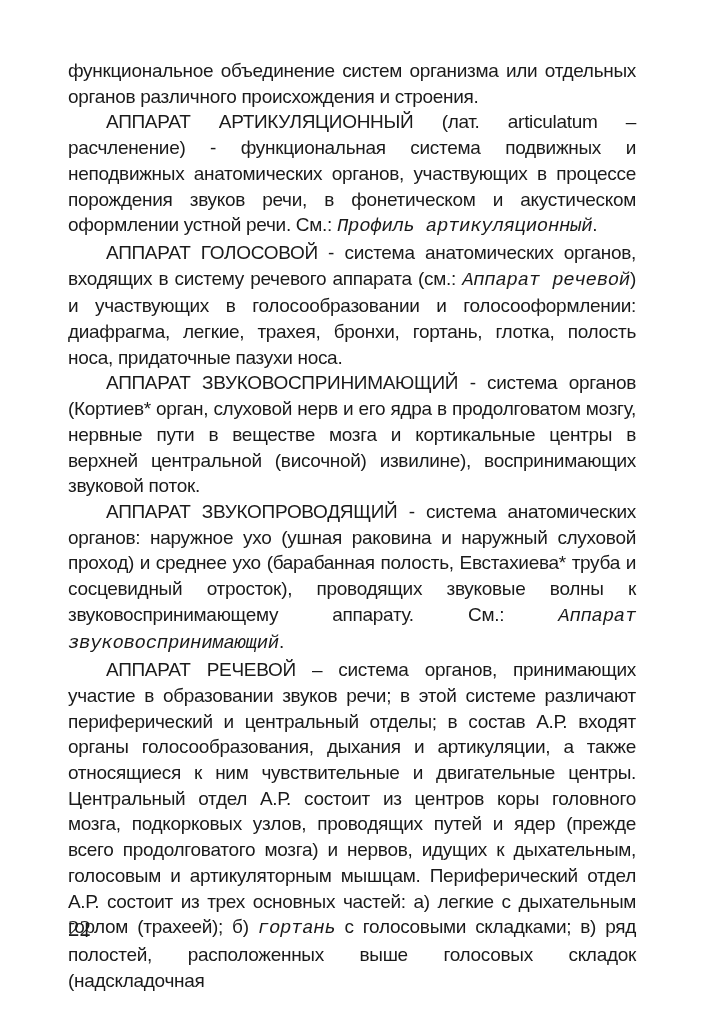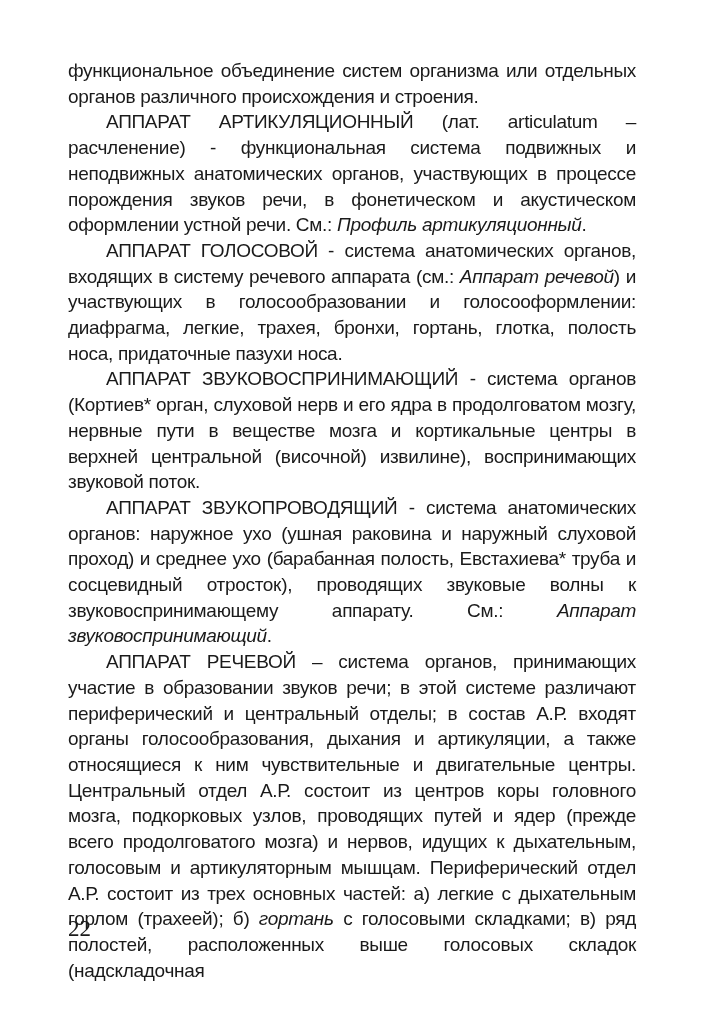--- a/index.html
+++ b/index.html
@@ -27,21 +27,21 @@
     text-align: justify;
   }
   .para {
     margin: 0;
     padding: 0;
   }
   .para.indent {
     text-indent: 38px;
   }
   .run-bold { font-weight: normal; }
-  .run-italic { font-style: italic; }
+  .run-italic { font-style: italic; font-family: Liberation Mono, monospace; }
   .run-normal { font-weight: normal; font-style: normal; }
   .page-number {
     position: absolute;
     left: 68px;
     top: 916px;
     width: 568px;
     text-align: left;
     font-family: "Liberation Serif", "DejaVu Serif", serif;
     font-size: 23px;
     color: #1a1a1a;

